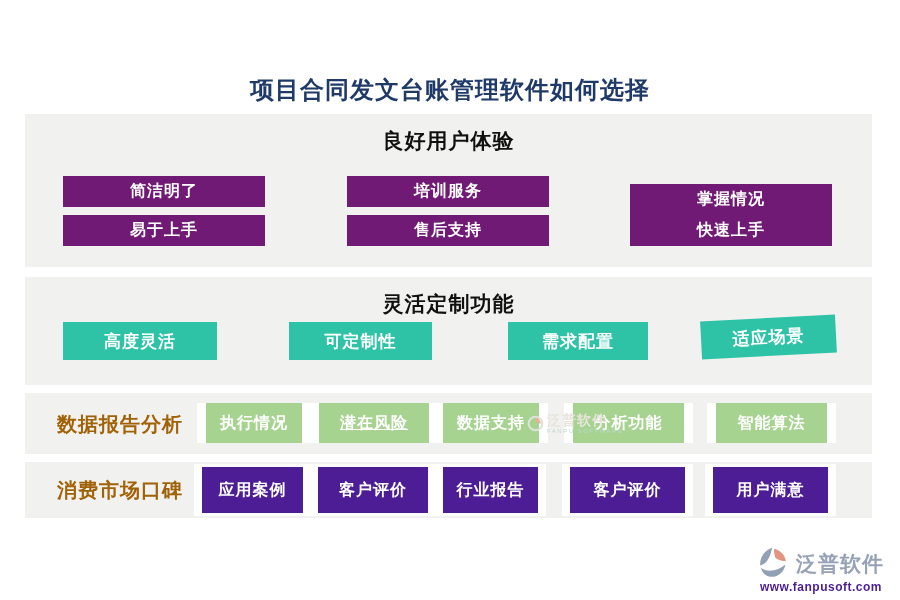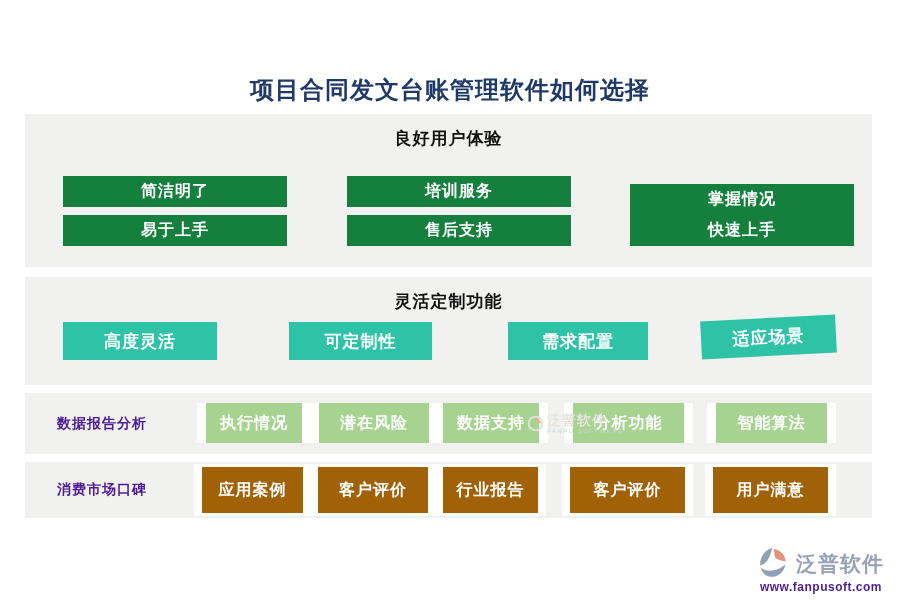--- a/index.html
+++ b/index.html
@@ -9,44 +9,44 @@
   .title{position:absolute;top:74px;left:0;width:100%;text-align:center;
          font-size:24px;font-weight:bold;color:#1f3a68;letter-spacing:1px;}
 
   .strip{position:absolute;left:25px;width:847px;background:#f1f1ef;}
   #strip-exp{top:114px;height:153px;}
   #strip-custom{top:277px;height:108px;text-decoration:underline;}
   #strip-report{top:393px;height:61px;}
   #strip-market{top:462px;height:56px;}
 
   .strip-header{position:absolute;top:13px;left:0;width:100%;text-align:center;
-                font-size:17px;font-weight:bold;color:#111;letter-spacing:1px;}
+                font-size:21px;font-weight:bold;color:#111;letter-spacing:1px;}
   .row-label{position:absolute;left:32px;top:50%;transform:translateY(-50%);
-             font-size:14px;font-weight:bold;color:#4c1d95;letter-spacing:1px;}
+             font-size:20px;font-weight:bold;color:#a16207;letter-spacing:1px;}
 
   .btn{position:absolute;display:flex;align-items:center;justify-content:center;
        color:#fff;font-weight:bold;box-sizing:border-box;letter-spacing:1px;}
 
-  .btn-blue{background:#15803d;width:224px;height:31px;font-size:16px;}
+  .btn-blue{background:#701a75;width:202px;height:31px;font-size:16px;}
   #b-exp-0{left:38px;top:62px;}  #b-exp-1{left:322px;top:62px;}  #b-exp-2{left:605px;top:62px;margin-top:8px;}
   #b-exp-3{left:38px;top:101px;} #b-exp-4{left:322px;top:101px;} #b-exp-5{left:605px;top:101px;}
 
   .btn-teal{background:#2ec3a6;height:38px;font-size:17px;top:45px;}
   #b-cus-0{left:38px;width:154px;}
   #b-cus-1{left:264px;width:143px;}
   #b-cus-2{left:483px;width:140px;}
   #b-cus-3{left:676px;width:135px;top:41px;transform:rotate(-3deg);}
 
   .btn-lg{background:#a7d390;height:40px;top:10px;font-size:16px;
           border-left:9px solid #fff;border-right:9px solid #fff;}
-  #b-rep-0{left:172px;width:114px;} #b-rep-1{left:285px;width:128px;}
+  #b-rep-0{left:172px;width:114px;} #b-rep-1{left:285px;width:128px;text-decoration:underline;}
   #b-rep-2{left:409px;width:114px;} #b-rep-3{left:539px;width:129px;}
   #b-rep-4{left:682px;width:129px;}
 
-  .btn-green{background:#a16207;height:52px;top:2px;font-size:16px;
+  .btn-green{background:#4c1d95;height:52px;top:2px;font-size:16px;
              border:3px solid #fff;border-left-width:8px;border-right-width:8px;}
   #b-mkt-0{left:169px;width:117px;} #b-mkt-1{left:285px;width:126px;}
   #b-mkt-2{left:410px;width:111px;} #b-mkt-3{left:537px;width:131px;}
   #b-mkt-4{left:680px;width:131px;}
 
   .watermark{position:absolute;left:527px;top:413px;display:flex;align-items:flex-start;
              gap:3px;z-index:5;}
   .wm-icon{width:17px;height:17px;margin-top:2px;}
   .wm-col{display:flex;flex-direction:column;}
   .wm-brand{font-size:14px;font-weight:bold;color:#e7e4de;letter-spacing:1px;line-height:15px;}

